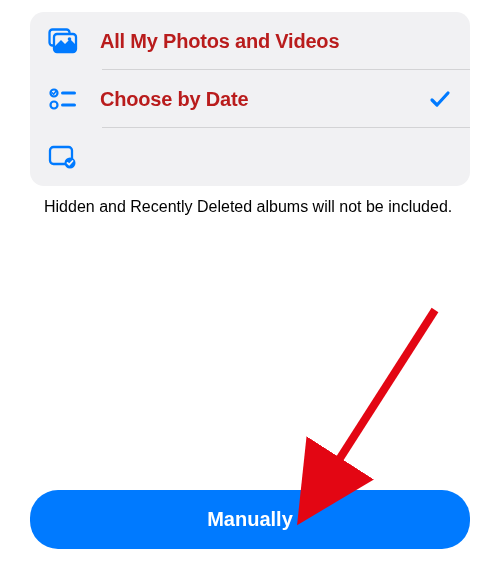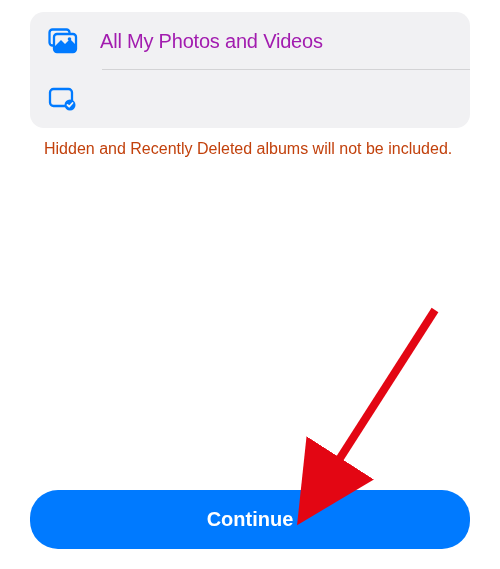--- a/index.html
+++ b/index.html
@@ -42,35 +42,35 @@
       width: 30px;
       height: 30px;
       margin-right: 22px;
       display: flex;
       align-items: center;
       justify-content: center;
       flex-shrink: 0;
     }
     .option-label {
       font-size: 20px;
-      font-weight: 400;
-      color: #a21caf;
+      font-weight: 700;
+      color: #b91c1c;
       flex: 1;
       letter-spacing: -0.2px;
     }
     .check-icon {
       width: 24px;
       height: 24px;
       display: flex;
       align-items: center;
       justify-content: center;
     }
     .helper-text {
       font-size: 16px;
-      color: #c2410c;
+      color: #000000;
       padding: 10px 14px 0 14px;
       line-height: 1.35;
     }
     .spacer {
       flex: 1;
     }
     .continue-button {
       background: #007aff;
       color: #fff;
       font-size: 20px;
@@ -100,37 +100,54 @@
       <svg width="30" height="26" viewBox="0 0 30 26" fill="none">
         <rect x="1.5" y="1.5" width="20" height="16" rx="3" stroke="#007aff" stroke-width="2.3"></rect>
         <rect x="6" y="6" width="22" height="18" rx="3" fill="#f1f1f3" stroke="#007aff" stroke-width="2.3"></rect>
         <path d="M6 19 L13 12 L17 16 L22 11 L28 17 L28 21 Q28 24 25 24 L9 24 Q6 24 6 21 Z" fill="#007aff"></path>
         <circle cx="21.5" cy="11" r="1.8" fill="#007aff"></circle>
       </svg>
     </span>
     <span class="option-label">All My Photos and Videos</span>
   </div>
 
+  <div class="option-row">
+    <span class="option-icon">
+      <svg width="28" height="24" viewBox="0 0 28 24" fill="none">
+        <circle cx="5" cy="6" r="3.5" stroke="#007aff" stroke-width="2.2"></circle>
+        <path d="M3.2 5.8 L4.6 7.2 L6.8 4.6" stroke="#007aff" stroke-width="1.6" stroke-linecap="round" stroke-linejoin="round"></path>
+        <rect x="12" y="4.5" width="15" height="3" rx="1.5" fill="#007aff"></rect>
+        <circle cx="5" cy="18" r="3.5" stroke="#007aff" stroke-width="2.2"></circle>
+        <rect x="12" y="16.5" width="15" height="3" rx="1.5" fill="#007aff"></rect>
+      </svg>
+    </span>
+    <span class="option-label">Choose by Date</span>
+    <span class="check-icon">
+      <svg width="24" height="24" viewBox="0 0 24 24" fill="none">
+        <path d="M4 13 L9 18 L20 6" stroke="#007aff" stroke-width="3.2" stroke-linecap="round" stroke-linejoin="round"></path>
+      </svg>
+    </span>
+  </div>
 
   <div class="option-row">
     <span class="option-icon">
       <svg width="30" height="26" viewBox="0 0 30 26" fill="none">
         <rect x="2" y="3" width="22" height="17" rx="3.5" stroke="#007aff" stroke-width="2.3"></rect>
         <circle cx="22" cy="19" r="5.5" fill="#007aff"></circle>
         <path d="M19.5 19 L21.2 20.7 L24.5 17" stroke="#f1f1f3" stroke-width="1.8" stroke-linecap="round" stroke-linejoin="round"></path>
       </svg>
     </span>
   </div>
 </div>
 
 <div class="helper-text">Hidden and Recently Deleted albums will not be included.</div>
 
 <div class="spacer"></div>
 
-<button class="continue-button">Continue</button>
+<button class="continue-button">Manually</button>
 
 <svg class="arrow-overlay" viewBox="0 0 180 230">
   <defs>
     <marker id="ah" markerWidth="10" markerHeight="10" refX="7" refY="5" orient="auto">
       <path d="M0,0 L10,5 L0,10 Z" fill="#e30613"></path>
     </marker>
   </defs>
   <line x1="160" y1="10" x2="35" y2="205" stroke="#e30613" stroke-width="8" marker-end="url(#ah)"></line>
 </svg>
 

